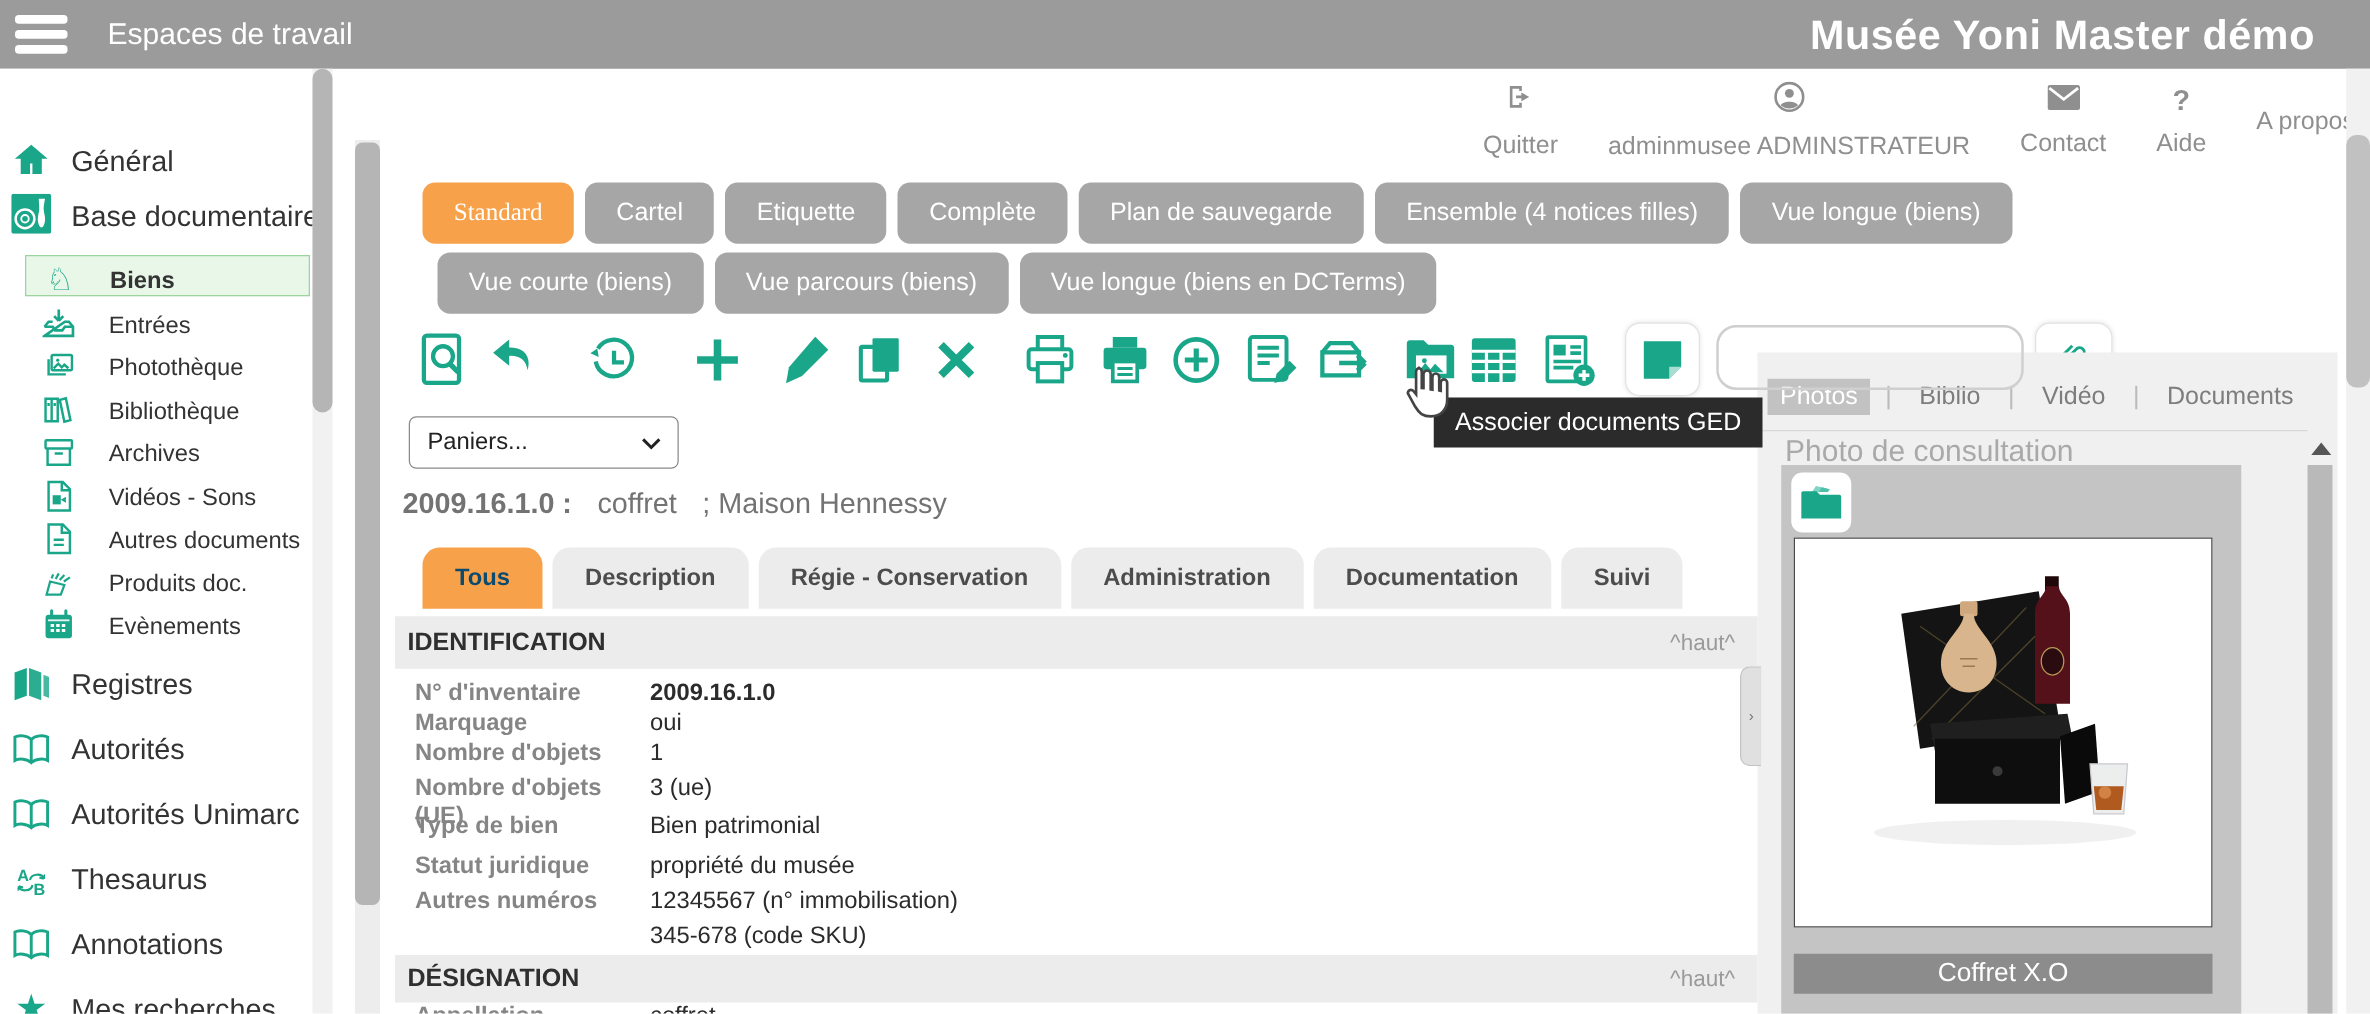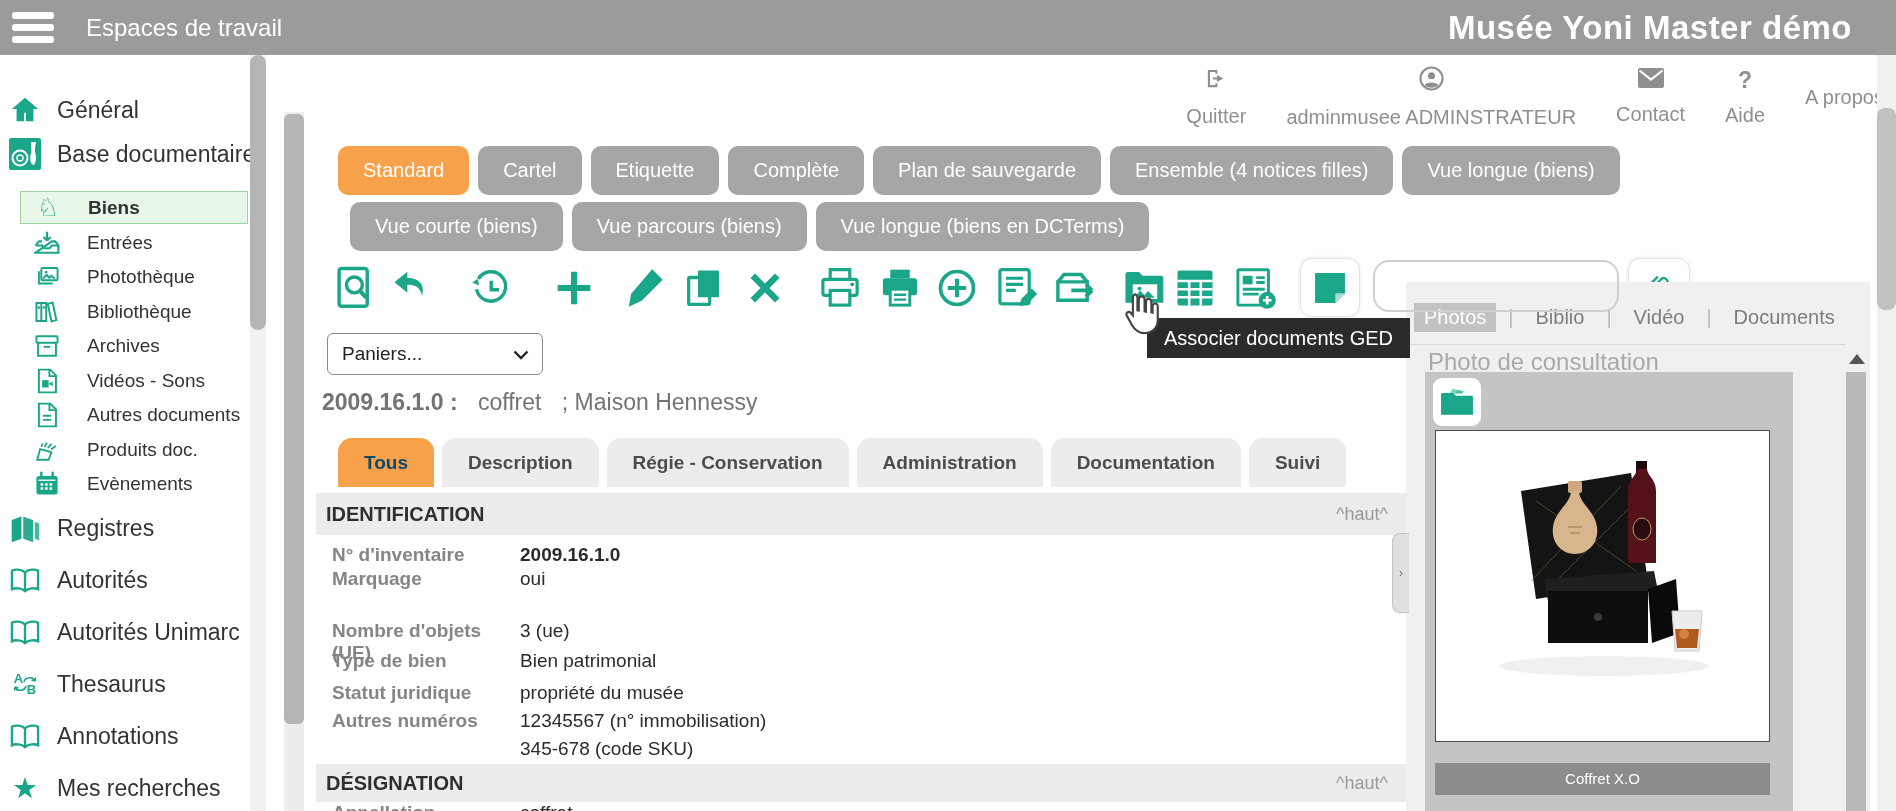--- a/index.html
+++ b/index.html
@@ -9,21 +9,21 @@
 
   
   .topbar{position:absolute;left:0;top:0;width:1896px;height:55px;background:#9b9b9b;color:#fff;}
   .hamburger{position:absolute;left:12px;top:12px;width:42px;height:32px;cursor:pointer;}
   .hamburger i{display:block;width:42px;height:6.5px;background:#fff;border-radius:3px;margin-bottom:5.5px;}
   .ws-label{position:absolute;left:86px;top:0;line-height:55px;font-size:24px;}
   .app-title{position:absolute;right:44px;top:0;line-height:55px;font-size:33px;font-weight:bold;letter-spacing:.5px;}
 
   
   .sidebar{position:absolute;left:0;top:55px;width:250px;height:756px;background:#fff;}
-  .side-item{position:absolute;left:0;display:flex;align-items:center;color:#333;cursor:pointer;width:250px;}
+  .side-item{position:absolute;left:0;display:flex;align-items:flex-end;color:#333;cursor:pointer;width:250px;margin-top:13px;}
   .lvl0{height:40px;padding-left:8px;gap:15px;font-size:23px;}
   .lvl1{height:33px;padding-left:33px;gap:26px;font-size:19px;box-sizing:border-box;}
   .lvl1.selected{background:#e9f7e9;border:1px solid #9bd49d;font-weight:bold;width:228px;margin-left:20px;padding-left:13px;}
   .si-icon{display:flex;align-items:center;justify-content:center;width:34px;flex:none;}
   .lvl1 .si-icon{width:28px;}
   .uni-icon{font-family:"DejaVu Sans",sans-serif;color:#1aa689;line-height:1;}
   .thes-icon{display:flex;flex-direction:column;color:#1aa689;font-weight:bold;font-size:13px;line-height:11px;}
   .thes-icon .tr{display:flex;align-items:center;}
 
   
@@ -32,21 +32,21 @@
 
   
   .userbar{position:absolute;top:77px;right:12px;height:40px;display:flex;align-items:center;gap:40px;color:#8f8f8f;font-size:20px;}
   .ub-item{display:flex;align-items:center;gap:10px;cursor:pointer;flex-direction:column;}
   .qmark{font-weight:bold;font-size:23px;}
 
   
   .vtabs{position:absolute;display:flex;gap:9px;}
   .vtab{background:#a6a6a6;color:#fff;font-size:20px;height:49px;line-height:49px;
     padding:0 25px;border-radius:10px;white-space:nowrap;cursor:pointer;}
-  .vtab.active{background:#f7a24a;}
+  .vtab.active{background:#f7a24a;font-family:Liberation Serif, serif;}
 
   
   .tico{position:absolute;top:262px;width:44px;height:52px;display:flex;align-items:center;justify-content:center;cursor:pointer;}
   .tool-btn{position:absolute;background:#fff;border:1px solid #e2e2e2;border-radius:12px;
     box-shadow:0 0 4px rgba(0,0,0,.10);display:flex;align-items:center;justify-content:center;cursor:pointer;}
   .tooltip{position:absolute;left:1147px;top:318px;height:40px;line-height:40px;background:#2b2b2b;color:#fff;
     font-size:20px;padding:0 17px;white-space:nowrap;z-index:40;}
   .selectbox{position:absolute;left:327px;top:333px;width:216px;height:42px;border:1px solid #8a8a8a;border-radius:6px;
     box-sizing:border-box;font-size:19px;color:#222;line-height:40px;padding-left:14px;cursor:pointer;background:#fff;}
   .selectbox svg{position:absolute;right:13px;top:16px;}
@@ -79,21 +79,21 @@
   .psep{color:#bbb;margin:0 12px;}
   .panel-div{position:absolute;left:0;top:62px;width:440px;border-top:1px solid #d8d8d8;}
   .photo-label{position:absolute;left:22px;top:66px;font-size:24px;color:#a9a9a9;}
   .up-arrow{position:absolute;left:443px;top:72px;width:0;height:0;
     border-left:8px solid transparent;border-right:8px solid transparent;border-bottom:10px solid #555;}
   .pcard{position:absolute;left:19px;top:90px;width:368px;height:439px;background:#c4c4c4;}
   .pchip{position:absolute;left:8px;top:6px;width:48px;height:48px;background:#fff;border-radius:9px;
     display:flex;align-items:center;justify-content:center;cursor:pointer;}
   .pbox{position:absolute;left:10px;top:58px;width:333px;height:310px;background:#fff;border:1px solid #4a4a4a;}
   .pcap{position:absolute;left:10px;top:391px;width:335px;height:32px;background:#8c8c8c;color:#fff;
-    font-size:15px;text-align:center;line-height:32px;}
+    font-size:21px;text-align:center;line-height:32px;}
   .inner-sb{position:absolute;left:1846px;top:372px;width:20px;height:439px;background:#b9b9b9;z-index:21;}
   .handle{position:absolute;left:1392px;top:533px;width:16px;height:78px;background:#e0e0e0;border:1px solid #c4c4c4;
     border-right:none;border-radius:8px 0 0 8px;z-index:25;display:flex;align-items:center;justify-content:center;
     color:#777;font-size:12px;cursor:pointer;}
 
   .search-overlay{position:absolute;left:1373px;top:260px;width:246px;height:52px;border:2px solid #cfcfcf;
     border-radius:16px;box-sizing:border-box;z-index:30;background:transparent;}
   .cursor{position:absolute;left:1120px;top:292px;z-index:60;pointer-events:none;}
   .sliver{position:absolute;left:316px;top:802px;width:1090px;height:9px;overflow:hidden;}
 </style>
@@ -482,20 +482,24 @@
   </div>
 
   <div class="frow" style="top:544px">
     <span class="fl">N° d'inventaire</span>
     <span class="fv bold">2009.16.1.0</span>
   </div>
   <div class="frow" style="top:568px">
     <span class="fl">Marquage</span>
     <span class="fv">oui</span>
   </div>
+  <div class="frow" style="top:592px">
+    <span class="fl">Nombre d'objets</span>
+    <span class="fv">1</span>
+  </div>
   <div class="frow" style="top:620px">
     <span class="fl">Nombre d'objets (UE)</span>
     <span class="fv">3 (ue)</span>
   </div>
   <div class="frow" style="top:650px">
     <span class="fl">Type de bien</span>
     <span class="fv">Bien patrimonial</span>
   </div>
   <div class="frow" style="top:682px">
     <span class="fl">Statut juridique</span>

